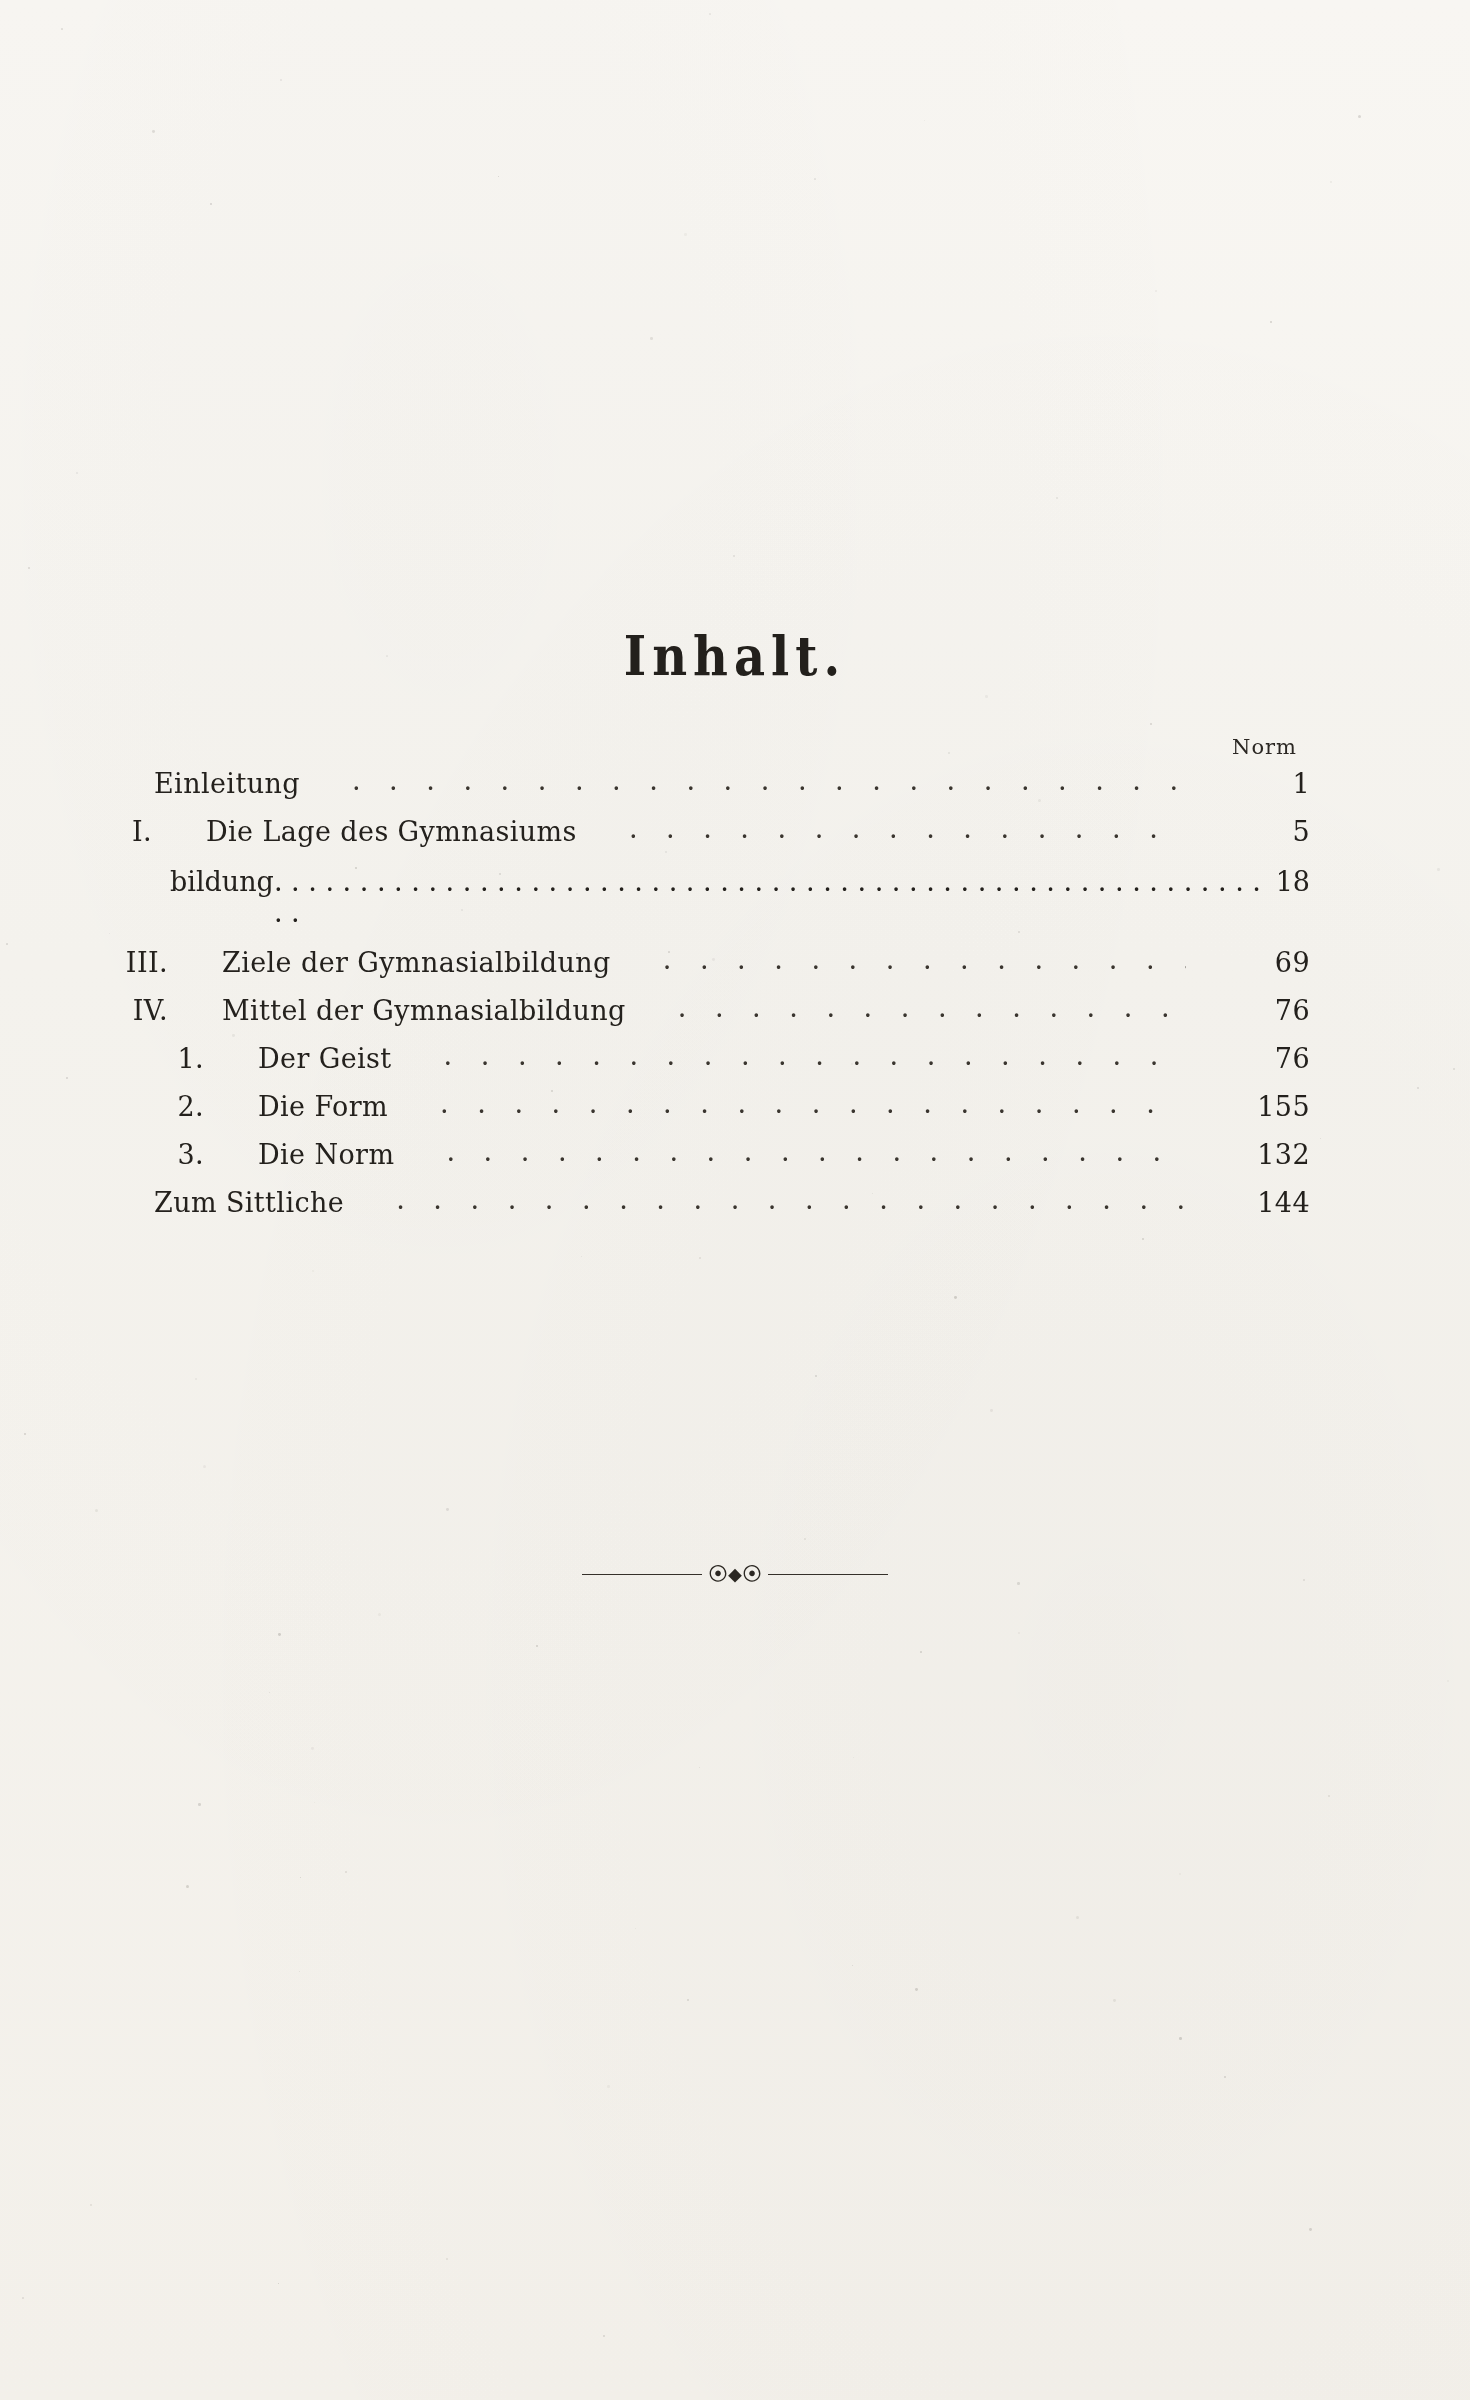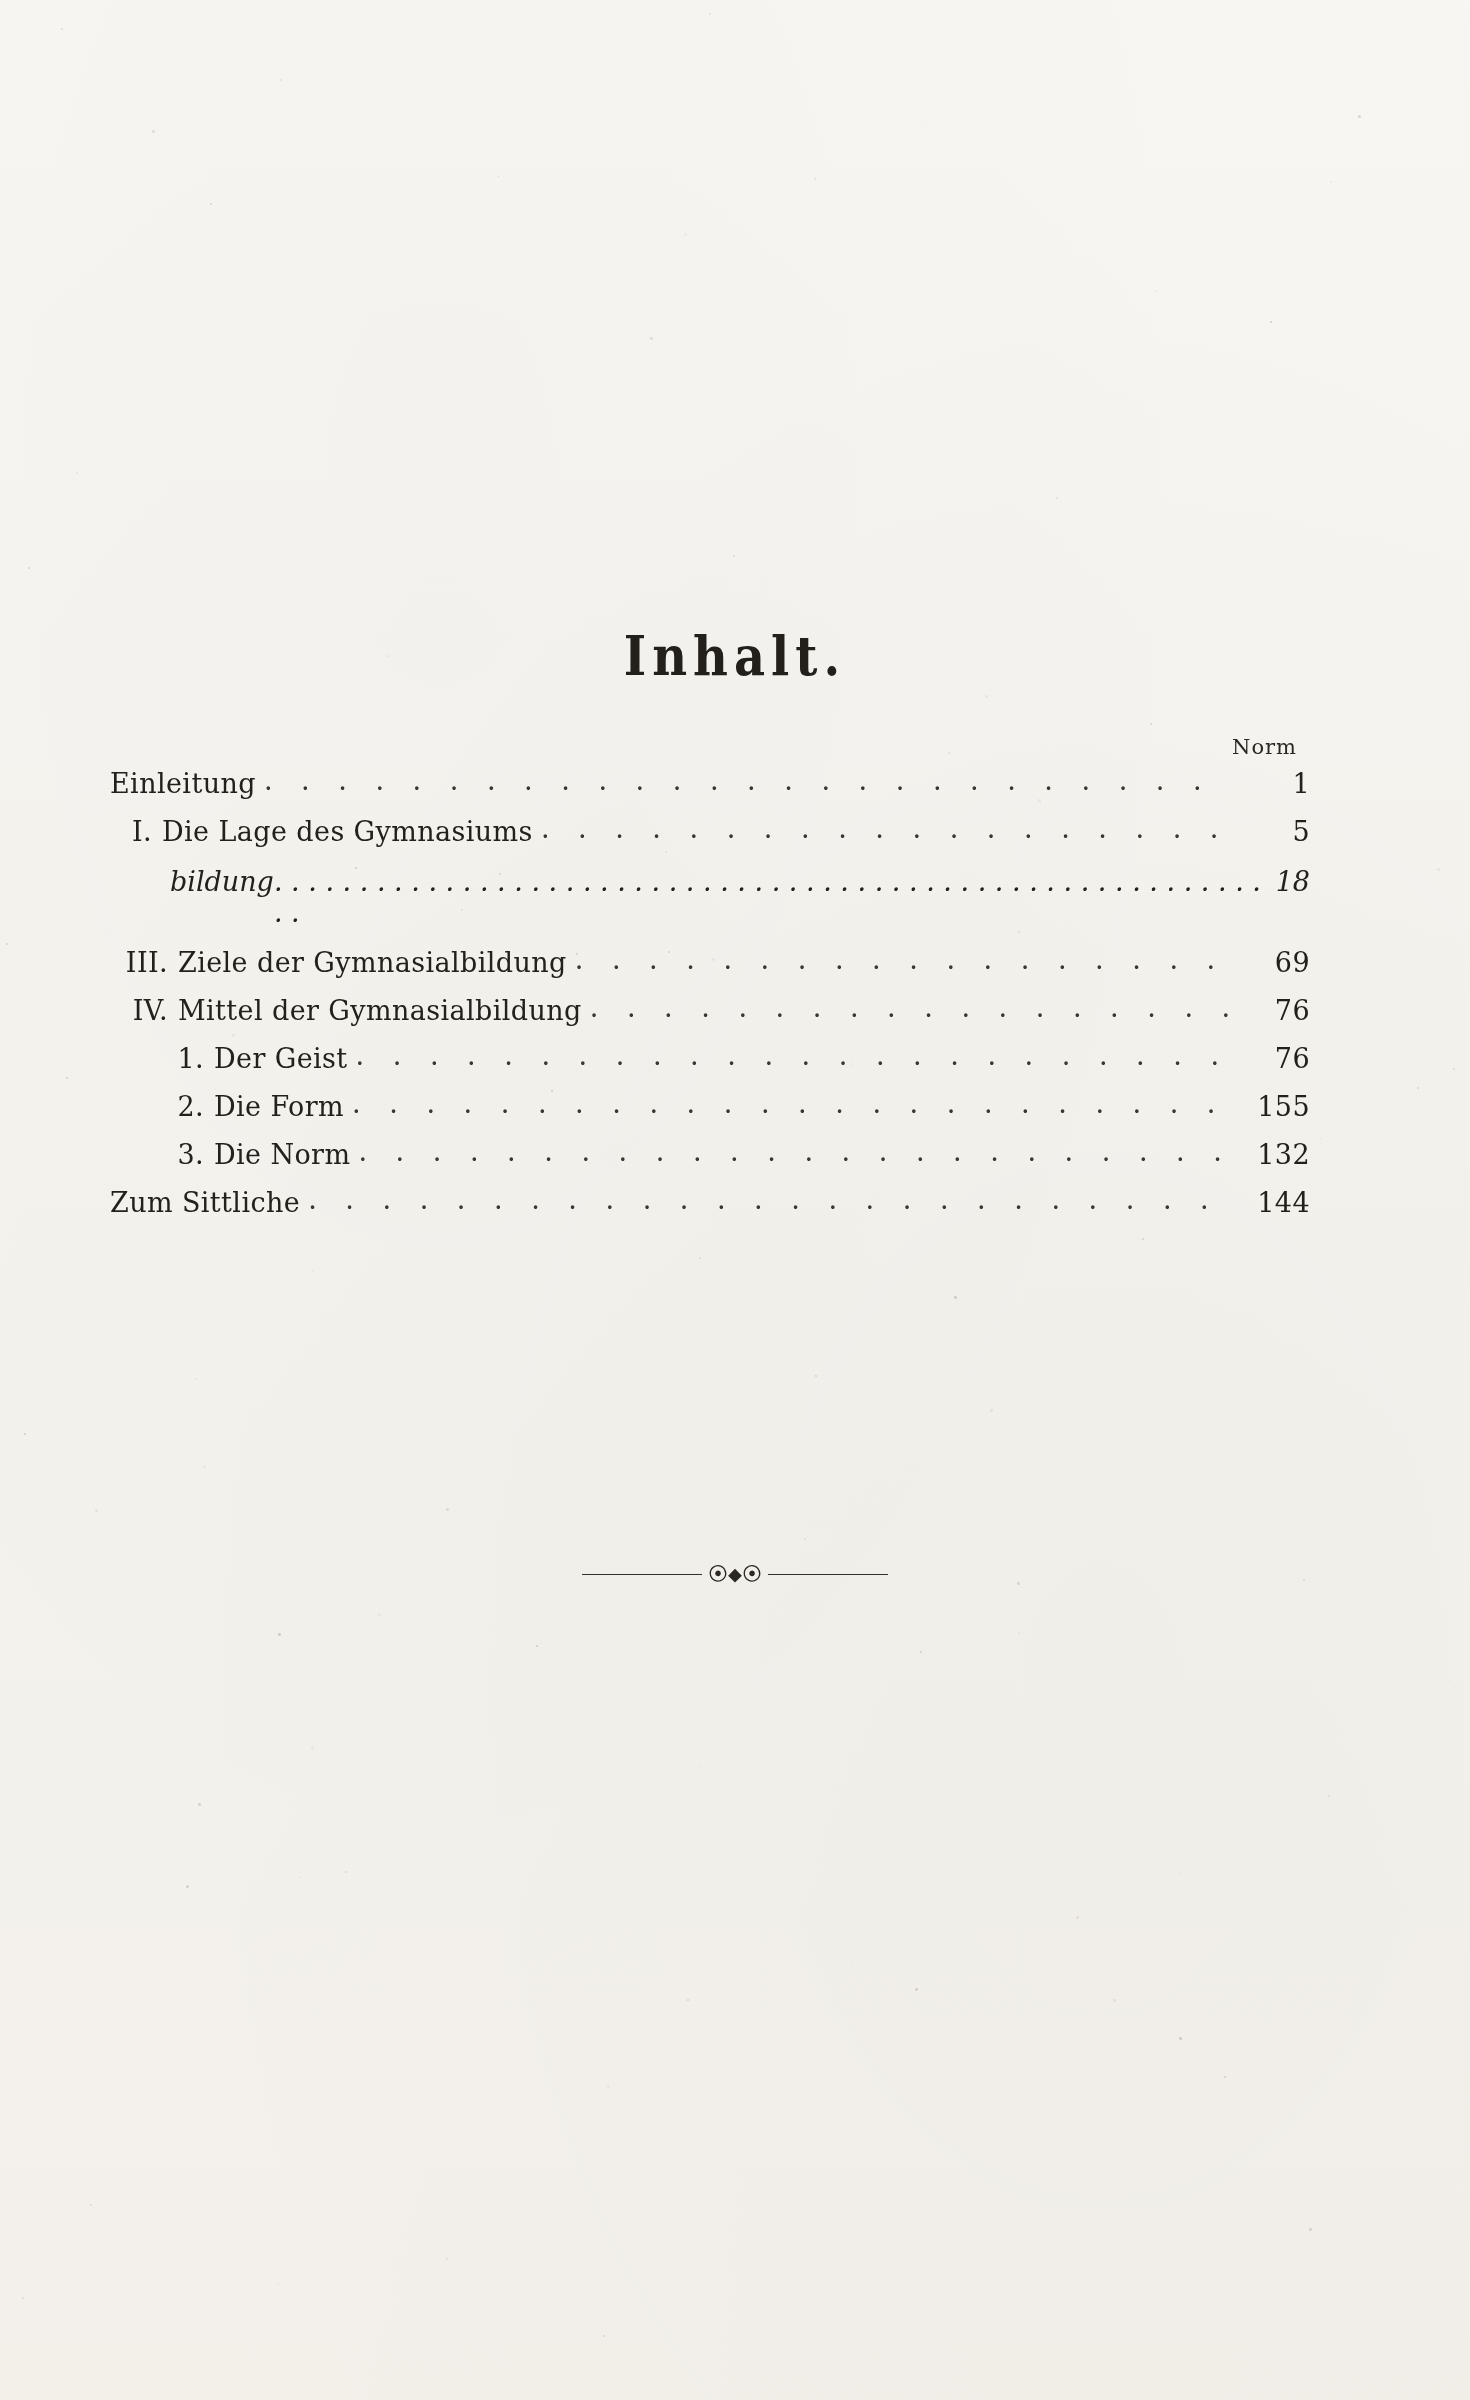--- a/index.html
+++ b/index.html
@@ -68,20 +68,21 @@
   }
 
   .toc-row {
     display: flex;
     align-items: flex-start;
     font-size: 27px;
     color: #24211d;
     line-height: 1.0;
     margin-bottom: 21px;
     letter-spacing: 0.4px;
+    gap: 44px;
   }
   .toc-row .num {
     display: inline-block;
     text-align: right;
     flex: 0 0 auto;
     padding-right: 10px;
     white-space: pre;
   }
   .toc-row .label {
     flex: 0 0 auto;
@@ -126,21 +127,20 @@
   }
   .wrap-row .line1 .num { width: 50px; text-align: right; padding-right: 10px; flex: 0 0 auto; }
   .wrap-row .line1 .label { flex: 1 1 auto; white-space: pre; }
   .wrap-row .line2 {
     display: flex;
     align-items: baseline;
     font-size: 27px;
     color: #24211d;
     padding-left: 60px;
     margin-top: 18px;
-    font-style: italic;
   }
   .wrap-row .line2 .label { flex: 0 0 auto; white-space: pre; }
 
   .ornament {
     position: absolute;
     top: 1560px;
     left: 0;
     width: 1470px;
     text-align: center;
     color: #2e2a25;

